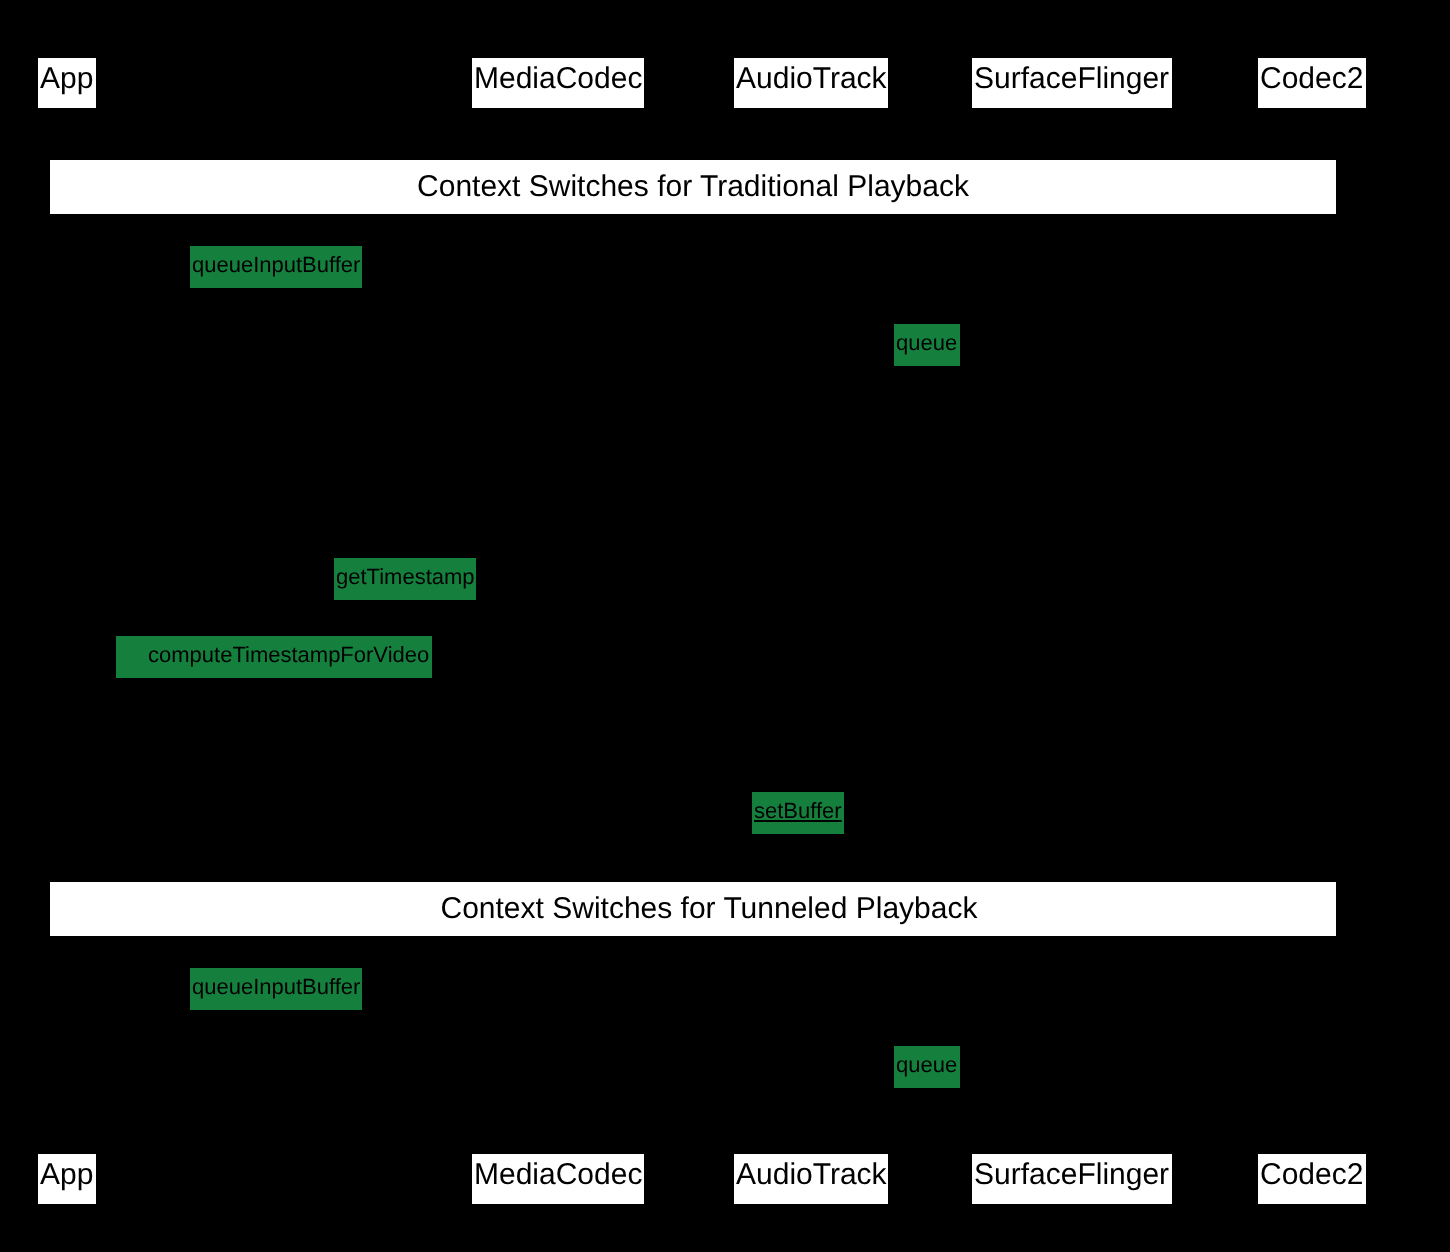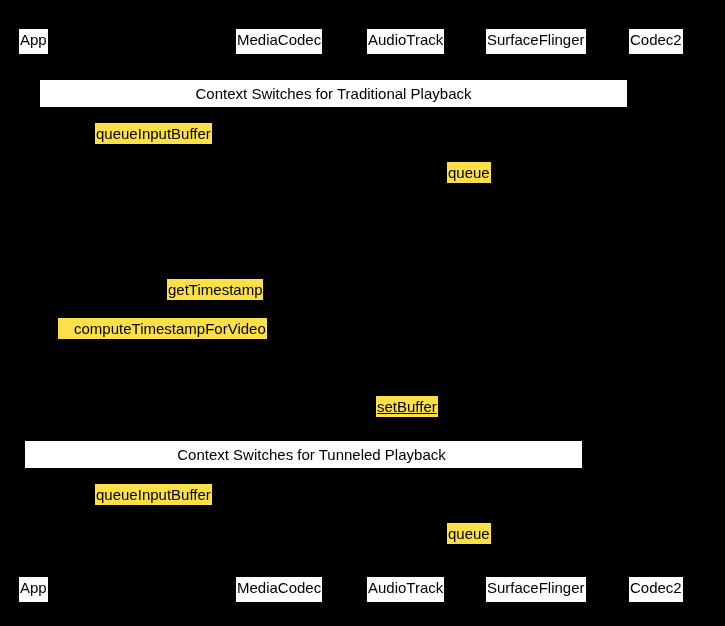--- a/index.html
+++ b/index.html
@@ -31,23 +31,23 @@
     font-size: 15px;
     line-height: 21px;
     height: 25px;
     white-space: nowrap;
     padding: 0 1px;
     letter-spacing: 0px;
   }
   
   .message {
     position: absolute;
-    background: #fde047;
+    background: #15803d;
     color: #000000;
-    font-size: 15px;
+    font-size: 11px;
     line-height: 21px;
     height: 21px;
     white-space: nowrap;
     padding: 0 1px;
   }
   
   .section-bar {
     position: absolute;
     background: #ffffff;
     color: #000000;
@@ -63,29 +63,29 @@
 <body>
 
 <div id="diagram">
 
   <div class="participant" style="left:19px; top:29px;">App</div>
   <div class="participant" style="left:236px; top:29px;">MediaCodec</div>
   <div class="participant" style="left:367px; top:29px;">AudioTrack</div>
   <div class="participant" style="left:486px; top:29px;">SurfaceFlinger</div>
   <div class="participant" style="left:629px; top:29px;">Codec2</div>
 
-  <div class="section-bar" style="left:40px; top:80px; width:587px;">Context Switches for Traditional Playback</div>
+  <div class="section-bar" style="left:25px; top:80px; width:643px;">Context Switches for Traditional Playback</div>
 
   <div class="message" style="left:95px; top:123px;">queueInputBuffer</div>
   <div class="message" style="left:447px; top:162px;">queue</div>
   <div class="message" style="left:167px; top:279px;">getTimestamp</div>
   <div class="message" style="left:58px; top:318px;padding-left:16px;">computeTimestampForVideo</div>
   <div class="message" style="left:376px; top:396px;text-decoration:underline;">setBuffer</div>
 
-  <div class="section-bar" style="left:25px; top:441px; width:557px;padding-left:16px;">Context Switches for Tunneled Playback</div>
+  <div class="section-bar" style="left:25px; top:441px; width:643px;padding-left:16px;">Context Switches for Tunneled Playback</div>
 
   <div class="message" style="left:95px; top:484px;">queueInputBuffer</div>
   <div class="message" style="left:447px; top:523px;">queue</div>
 
   <div class="participant" style="left:19px; top:577px;">App</div>
   <div class="participant" style="left:236px; top:577px;">MediaCodec</div>
   <div class="participant" style="left:367px; top:577px;">AudioTrack</div>
   <div class="participant" style="left:486px; top:577px;">SurfaceFlinger</div>
   <div class="participant" style="left:629px; top:577px;">Codec2</div>
 

